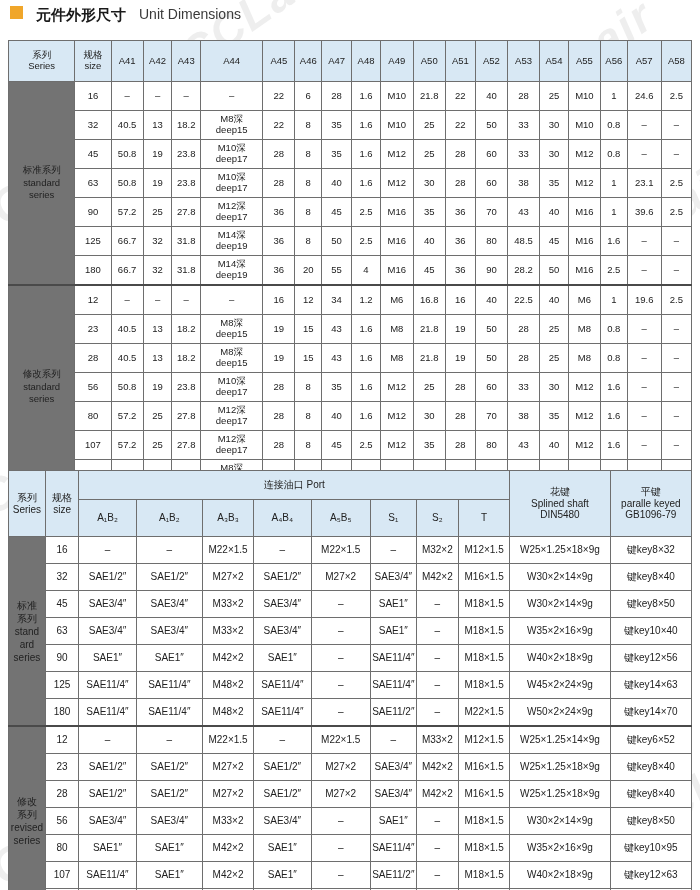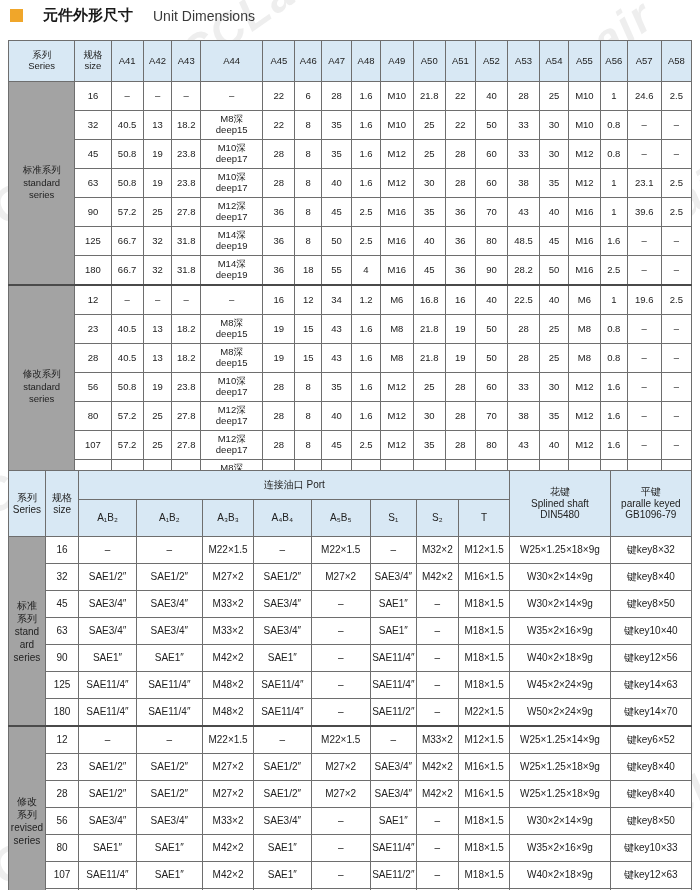--- a/index.html
+++ b/index.html
@@ -9,40 +9,40 @@
     color:#222;position:relative;overflow:hidden;
   }
   .page{position:relative;width:700px;height:890px;}
   
   .wm{
     position:absolute;font-weight:bold;font-style:italic;
     font-size:46px;letter-spacing:2px;color:#8a8a8a;opacity:0.14;
     transform:rotate(-35deg);white-space:nowrap;pointer-events:none;z-index:0;
   }
   
-  .title-row{position:absolute;left:10px;top:6px;display:flex;align-items:center;gap:20px;z-index:2;}
+  .title-row{position:absolute;left:10px;top:6px;display:flex;gap:13px;z-index:2;}
   .bullet{width:13px;height:13px;display:inline-block;}
   .title-zh{font-size:15px;font-weight:bold;color:#1a1a1a;}
   .title-en{font-size:14px;color:#3a3a3a;}
   
   table{border-collapse:collapse;table-layout:fixed;position:absolute;left:8px;width:684px;z-index:1;background:transparent;}
   #t1{top:40px;height:420px;}
   #t2{top:470px;height:412px;}
   th,td{
     border:1px solid #6e6e6e;text-align:center;vertical-align:middle;
     padding:1px 1px;white-space:pre-line;line-height:1.15;overflow:hidden;
   }
   #t1 th,#t1 td{font-size:9.5px;}
   #t2 th,#t2 td{font-size:10px;}
   thead th{background:#d8e8f4;font-weight:normal;color:#222;}
   #t1 thead th{height:38px;}
   #t2 .hrow1 th{height:26px;}
   #t2 .hrow2 th{height:34px;}
   td{background:#ffffff;color:#222;}
-  td.series{background:#a3a3a3;font-size:10px;line-height:1.3;margin-top:30px;}
+  td.series{background:#737373;font-size:10px;line-height:1.3;margin-top:30px;}
   #t1 td{height:26px;}
   #t2 td{height:24px;}
   tbody + tbody tr:first-child td{border-top:2px solid #4a4a4a;}
   table{border:1.5px solid #4a4a4a;}
 </style>
 </head>
 <body>
 
 <div class="page">
 
@@ -237,21 +237,21 @@
           <td>–</td>
         </tr>
         <tr>
           <td class="size">180</td>
           <td>66.7</td>
           <td>32</td>
           <td>31.8</td>
           <td>M14深
 deep19</td>
           <td>36</td>
-          <td>18</td>
+          <td>20</td>
           <td>55</td>
           <td>4</td>
           <td>M16</td>
           <td>45</td>
           <td>36</td>
           <td>90</td>
           <td>28.2</td>
           <td>50</td>
           <td>M16</td>
           <td>2.5</td>
@@ -618,21 +618,21 @@
           <td class="size">80</td>
           <td>SAE1″</td>
           <td>SAE1″</td>
           <td>M42×2</td>
           <td>SAE1″</td>
           <td>–</td>
           <td>SAE11/4″</td>
           <td>–</td>
           <td>M18×1.5</td>
           <td>W35×2×16×9g</td>
-          <td>键key10×33</td>
+          <td>键key10×95</td>
         </tr>
         <tr>
           <td class="size">107</td>
           <td>SAE11/4″</td>
           <td>SAE1″</td>
           <td>M42×2</td>
           <td>SAE1″</td>
           <td>–</td>
           <td>SAE11/2″</td>
           <td>–</td>

